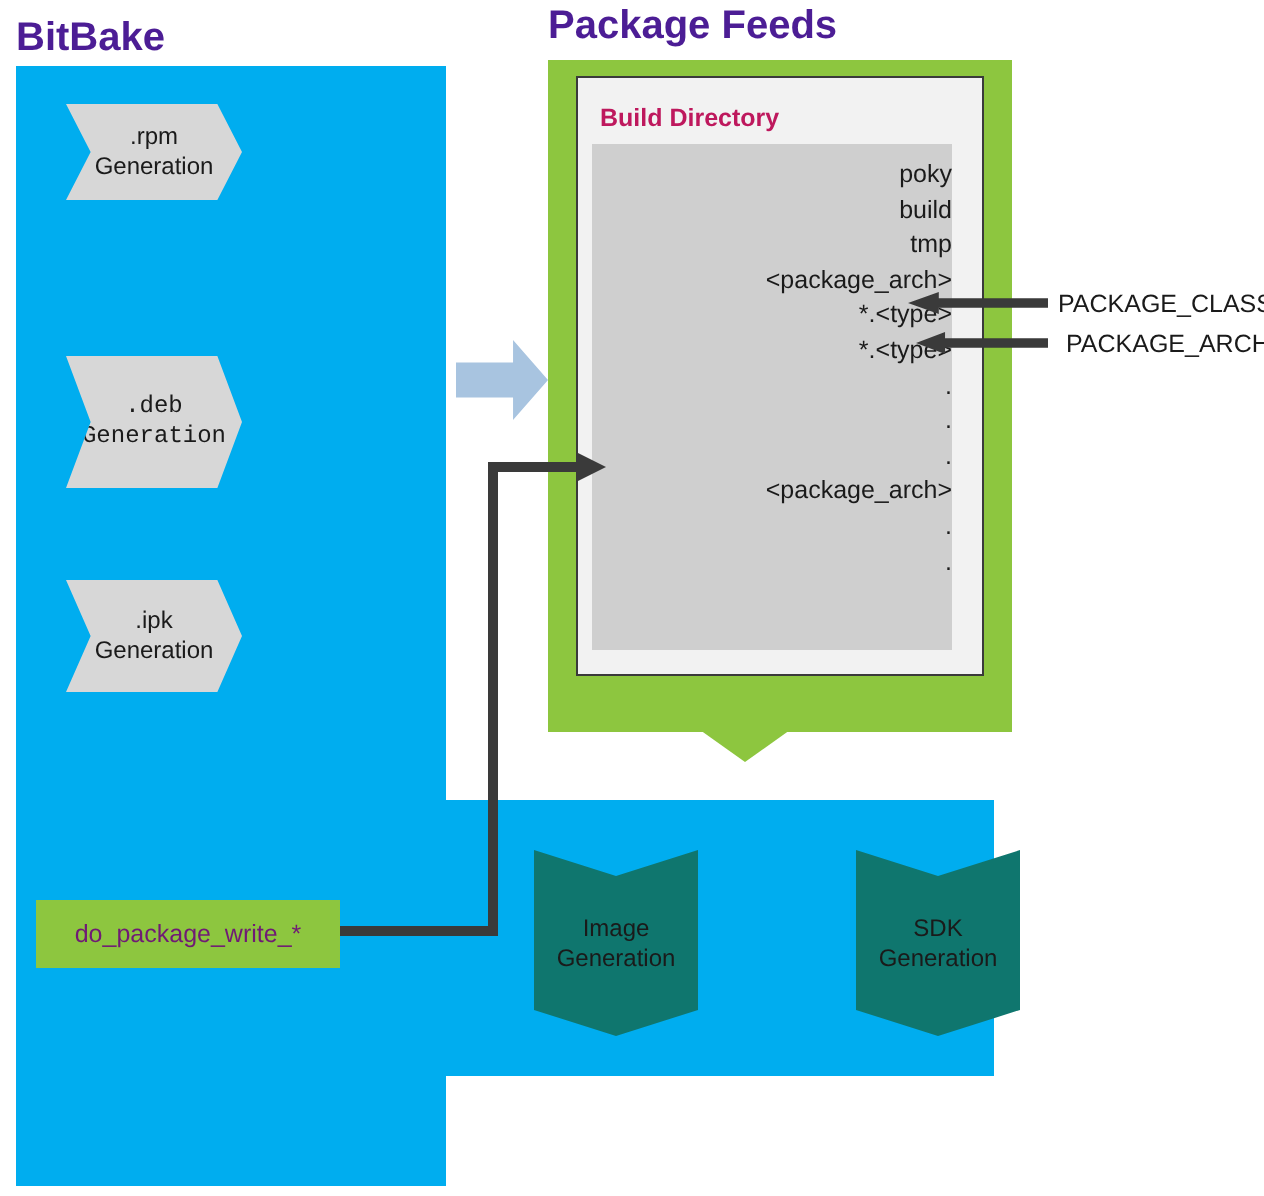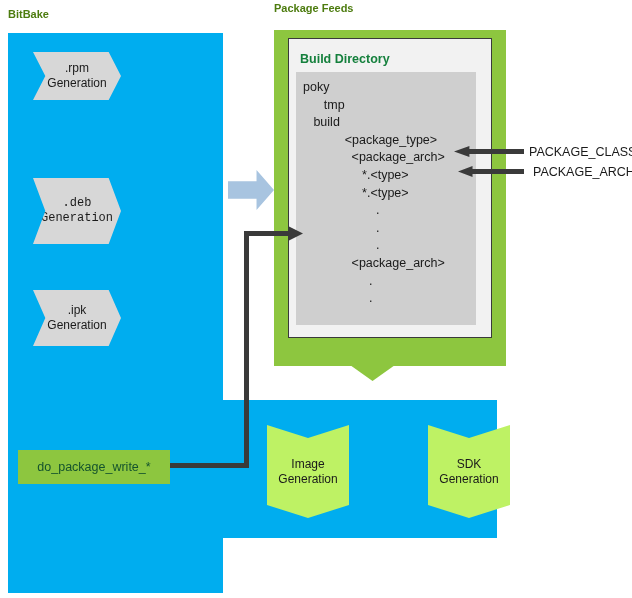--- a/index.html
+++ b/index.html
@@ -13,22 +13,22 @@
     height: 598px;
     background: #ffffff;
     font-family: "Liberation Sans", sans-serif;
     overflow: hidden;
   }
 
   
   .section-title {
     position: absolute;
     font-weight: bold;
-    font-size: 11px;
-    color: #4d7c0f;
+    font-size: 20px;
+    color: #4c1d95;
     white-space: nowrap;
   }
   #title-bitbake { left: 8px; top: 8px; }
   #title-package-feeds { left: 274px; top: 2px; }
 
   
   .blue-panel {
     position: absolute;
     background: #00adef;
   }
@@ -122,34 +122,35 @@
     width: 204px; height: 300px;
     background: #f2f2f2;
     border: 1.5px solid #3a3a3a;
     box-sizing: border-box;
   }
   #build-dir-title {
     position: absolute;
     left: 300px; top: 52px;
     font-weight: bold;
     font-size: 12.5px;
-    color: #15803d;
+    color: #be185d;
   }
   #dir-listing {
     position: absolute;
     left: 296px; top: 72px;
     width: 180px; height: 253px;
     background: #cfcfcf;
     overflow: hidden;
   }
   .dir-line {
     font-size: 12.5px;
     color: #1a1a1a;
     line-height: 17.6px;
     white-space: pre;
+    text-align: right;
   }
   #dir-lines-inner {
     padding-top: 7px;
     padding-left: 7px;
   }
 
   
   .callout-arrow {
     position: absolute;
     height: 11px;
@@ -174,21 +175,21 @@
     position: absolute;
     left: 18px; top: 450px;
     width: 152px; height: 34px;
     background: #8dc63f;
     display: flex;
     align-items: center;
     justify-content: center;
   }
   #do-package-write-box span {
     font-size: 12.5px;
-    color: #14532d;
+    color: #701a75;
   }
 
   
   .connector {
     position: absolute;
     background: #3a3a3a;
   }
   #connector-h1 { left: 170px; top: 463px; width: 79px; height: 5px; }
   #connector-v1 { left: 244px; top: 231px; width: 5px; height: 236px; }
   #connector-h2 { left: 244px; top: 231px; width: 48px; height: 5px; }
@@ -197,21 +198,21 @@
     left: 288px; top: 226px;
     width: 15px; height: 15px;
     background: #3a3a3a;
     -webkit-clip-path: polygon(0 0, 100% 50%, 0 100%);
     clip-path: polygon(0 0, 100% 50%, 0 100%);
   }
 
   
   .chevron-down {
     position: absolute;
-    background: #bef264;
+    background: #0f766e;
     -webkit-clip-path: polygon(0 0, 50% 14%, 100% 0, 100% 86%, 50% 100%, 0 86%);
     clip-path: polygon(0 0, 50% 14%, 100% 0, 100% 86%, 50% 100%, 0 86%);
     display: flex;
     align-items: center;
     justify-content: center;
   }
   #image-gen-chevron { left: 267px; top: 425px; width: 82px; height: 93px; }
   #sdk-gen-chevron   { left: 389px; top: 425px; width: 82px; height: 93px; margin-left: 39px; }
 </style>
 </head>
@@ -244,23 +245,22 @@
 
   <div id="package-feeds-green"></div>
   <div id="green-down-point"></div>
 
   <div id="build-dir-box"></div>
   <div id="build-dir-title">Build Directory</div>
 
   <div id="dir-listing">
     <div id="dir-lines-inner">
         <div class="dir-line">poky</div>
+        <div class="dir-line">   build</div>
         <div class="dir-line">      tmp</div>
-        <div class="dir-line">   build</div>
-        <div class="dir-line">            &lt;package_type&gt;</div>
         <div class="dir-line">              &lt;package_arch&gt;</div>
         <div class="dir-line">                 *.&lt;type&gt;</div>
         <div class="dir-line">                 *.&lt;type&gt;</div>
         <div class="dir-line">                     .</div>
         <div class="dir-line">                     .</div>
         <div class="dir-line">                     .</div>
         <div class="dir-line">              &lt;package_arch&gt;</div>
         <div class="dir-line">                   .</div>
         <div class="dir-line">                   .</div>
       </div>

